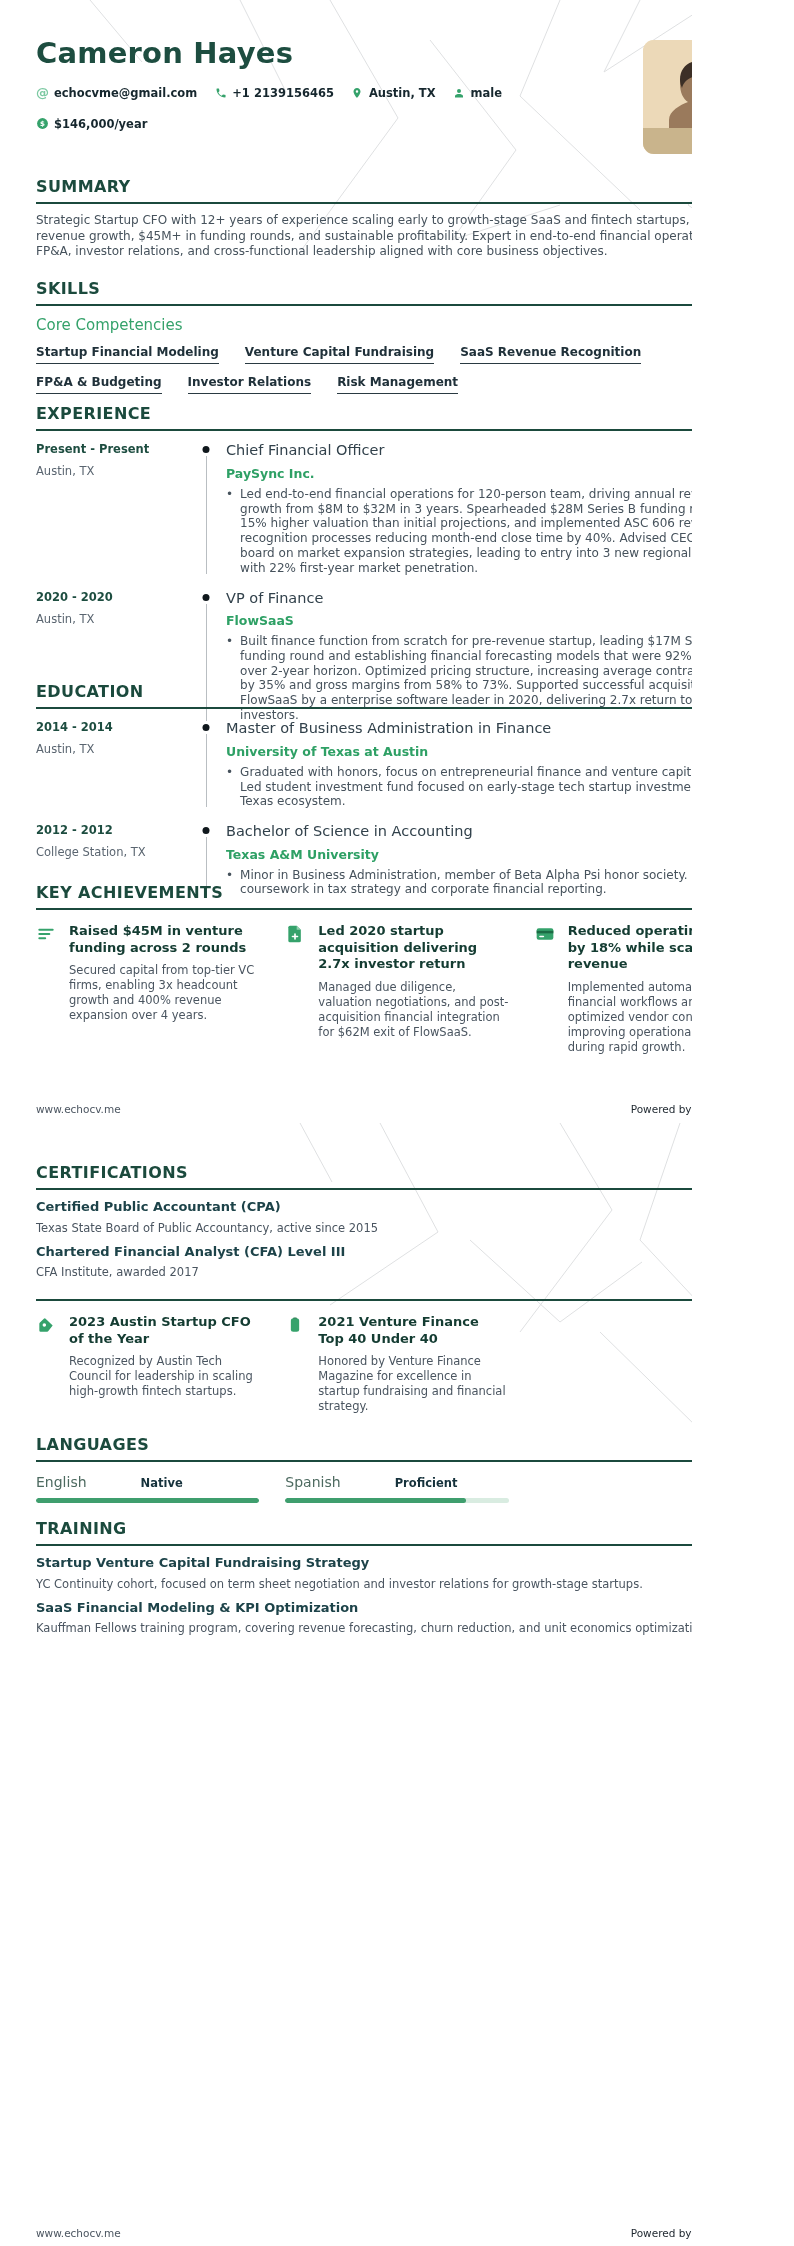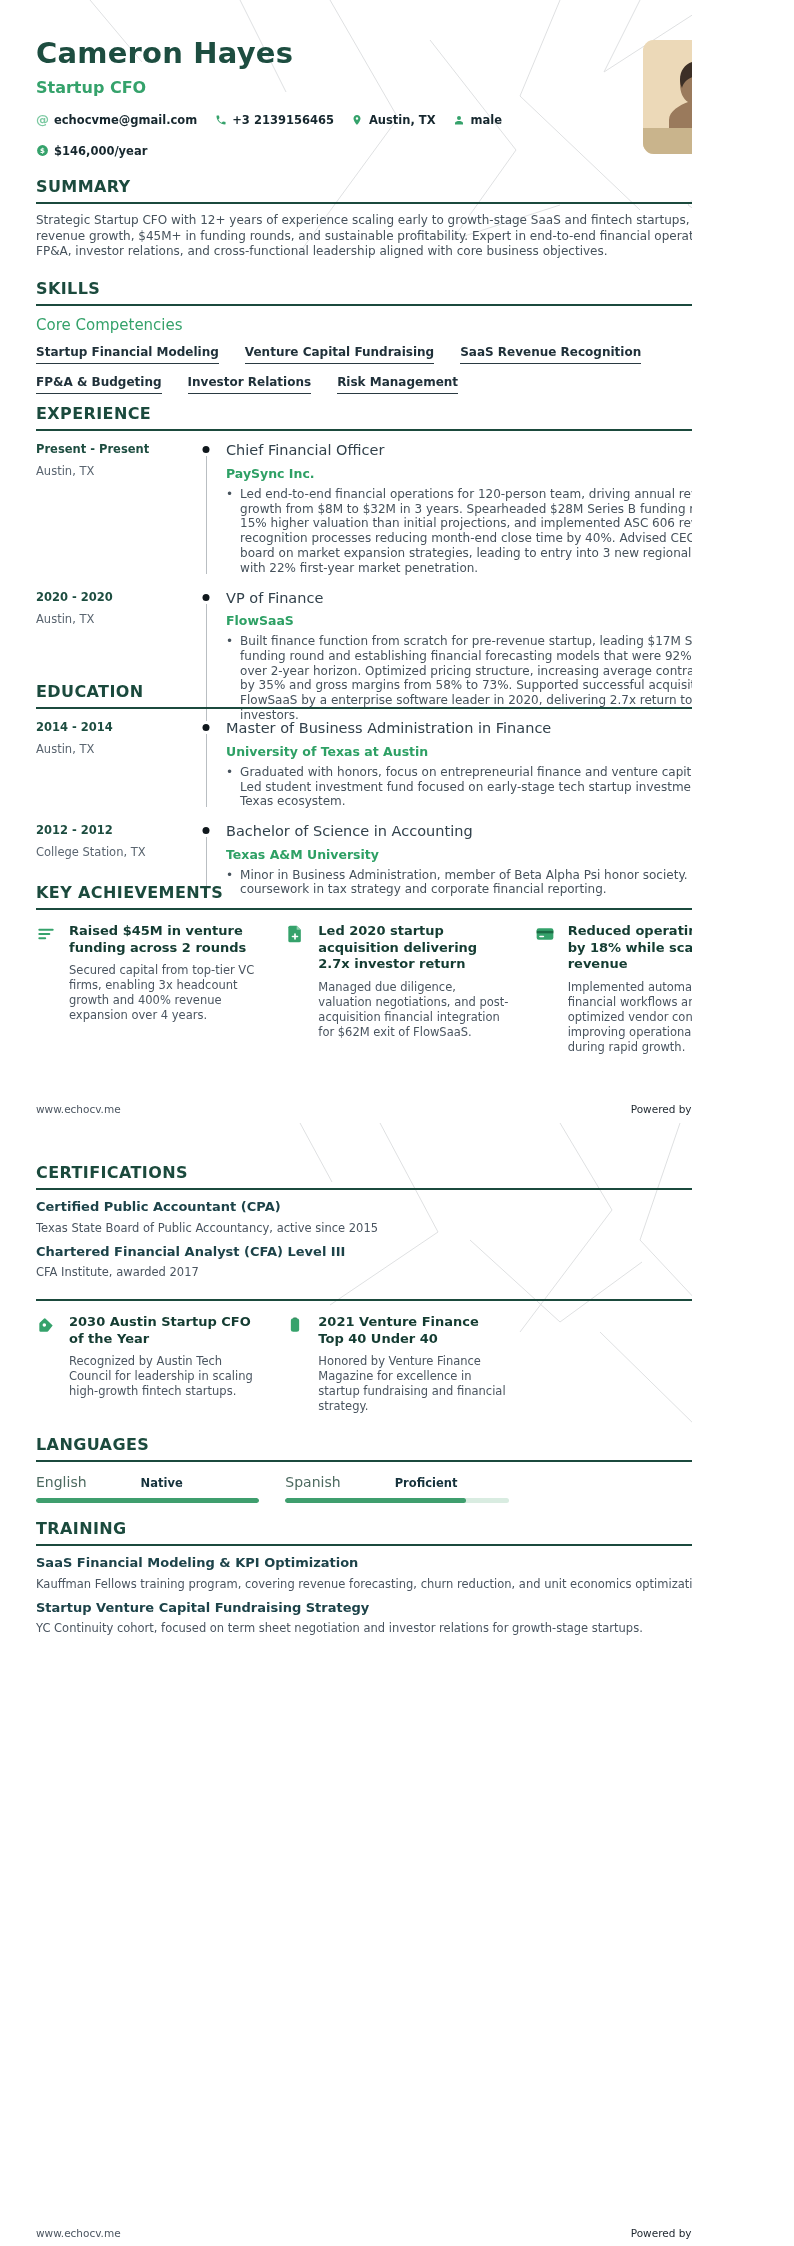--- a/index.html
+++ b/index.html
@@ -83,35 +83,34 @@
     <polyline points="680,1123 640,1240 754,1362"></polyline>
     <polyline points="754,1150 702,1262"></polyline>
     <polyline points="470,1240 560,1322 642,1262"></polyline>
     <polyline points="600,1332 700,1430"></polyline>
     <polyline points="754,1382 794,1302"></polyline>
     <polyline points="300,1123 332,1182"></polyline>
   </svg>
 
   <div class="hd">
     <div class="hd-name">Cameron Hayes</div>
-    <div class="hd-title">Startup CFO</div>
     <div class="contacts">
       <div class="contact">
         <span class="cicon">
             <span class="at-glyph">@</span>
           </span>
         <span>echocvme@gmail.com</span>
       </div>
       <div class="contact">
         <span class="cicon">
           <svg viewBox="0 0 24 24" width="12" height="12" fill="#35a26b">
               <path d="M6.6 10.8c1.5 2.9 3.8 5.2 6.7 6.7l2.2-2.2c.3-.3.7-.4 1-.2 1.1.4 2.4.6 3.6.6.6 0 1 .4 1 1V20c0 .6-.4 1-1 1C10.7 21 3 13.3 3 4c0-.6.4-1 1-1h3.3c.6 0 1 .4 1 1 0 1.3.2 2.5.6 3.6.1.3 0 .7-.2 1l-2.1 2.2z"></path>
             </svg>
         </span>
-        <span>+3 2139156465</span>
+        <span>+1 2139156465</span>
       </div>
       <div class="contact">
         <span class="cicon">
           <svg viewBox="0 0 24 24" width="12" height="12" fill="#35a26b">
               <path d="M12 2C8.1 2 5 5.1 5 9c0 5.2 7 13 7 13s7-7.8 7-13c0-3.9-3.1-7-7-7zm0 9.5A2.5 2.5 0 1 1 12 6.5a2.5 2.5 0 0 1 0 5z"></path>
             </svg>
         </span>
         <span>Austin, TX</span>
       </div>
       <div class="contact">
@@ -327,21 +326,21 @@
   <section class="sec" style="top:1293px">
     <hr class="rule">
     <div class="cards">
 
       <div class="card">
         <svg class="ic" viewBox="0 0 24 24">
             <path d="M10.5 4h8A1.5 1.5 0 0 1 20 5.5v8a1.5 1.5 0 0 1-.44 1.06l-5 5a1.5 1.5 0 0 1-2.12 0L4 11.5 9.44 4.44A1.5 1.5 0 0 1 10.5 4z" transform="rotate(180 12 12)" fill="#35a26b"></path>
             <circle cx="10" cy="12" r="2.1" fill="#ffffff"></circle>
           </svg>
         <div>
-          <h3>2030 Austin Startup CFO of the Year</h3>
+          <h3>2023 Austin Startup CFO of the Year</h3>
           <p>Recognized by Austin Tech Council for leadership in scaling high-growth fintech startups.</p>
         </div>
       </div>
 
       <div class="card">
         <svg class="ic" viewBox="0 0 24 24">
             <rect x="7" y="4" width="10" height="16" rx="3" fill="#35a26b"></rect>
             <path d="M9.5 4.5h5l-.8-1.5h-3.4z" fill="#2a7f53"></path>
           </svg>
         <div>
@@ -376,26 +375,26 @@
           </div>
       </div>
       <div></div>
     </div>
   </section>
 
   <section class="sec" style="top:1520px">
     <h2>TRAINING</h2>
     <hr class="rule">
     <div class="tline">
+      <div class="t-title">Startup Venture Capital Fundraising Strategy</div>
+      <div class="t-sub">YC Continuity cohort, focused on term sheet negotiation and investor relations for growth-stage startups.</div>
+    </div>
+    <div class="tline">
       <div class="t-title">SaaS Financial Modeling &amp; KPI Optimization</div>
       <div class="t-sub">Kauffman Fellows training program, covering revenue forecasting, churn reduction, and unit economics optimization.</div>
-    </div>
-    <div class="tline">
-      <div class="t-title">Startup Venture Capital Fundraising Strategy</div>
-      <div class="t-sub">YC Continuity cohort, focused on term sheet negotiation and investor relations for growth-stage startups.</div>
     </div>
   </section>
 
   <div class="footer" style="top:2224px">
     <span class="f-site">www.echocv.me</span>
     <span class="f-right">
       <span class="f-pow">Powered by</span>
       <span class="f-brand">EchoCV</span>
     </span>
   </div>

